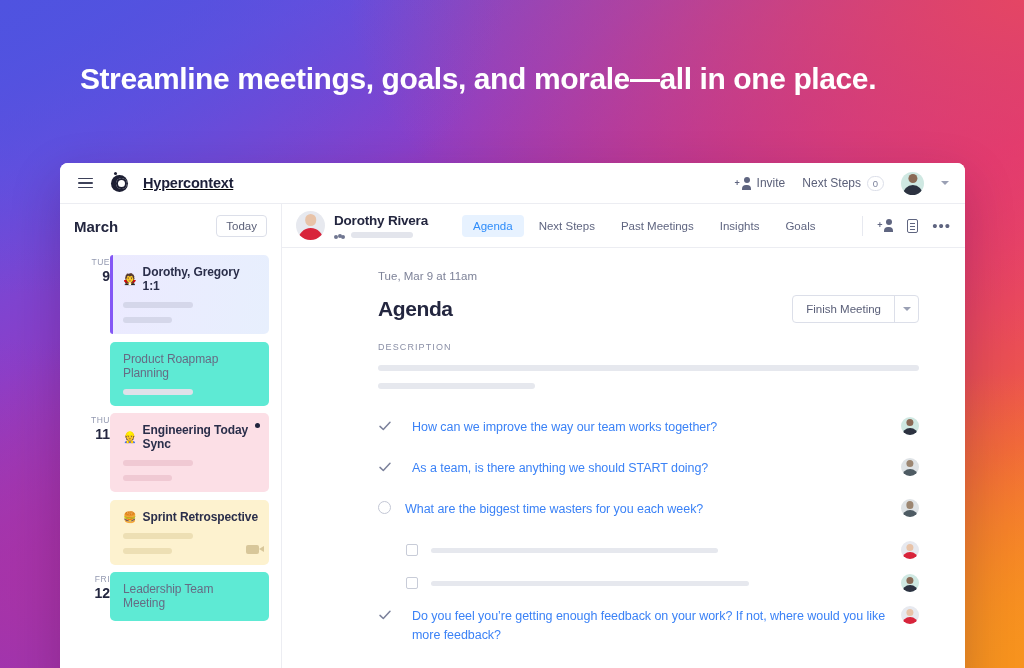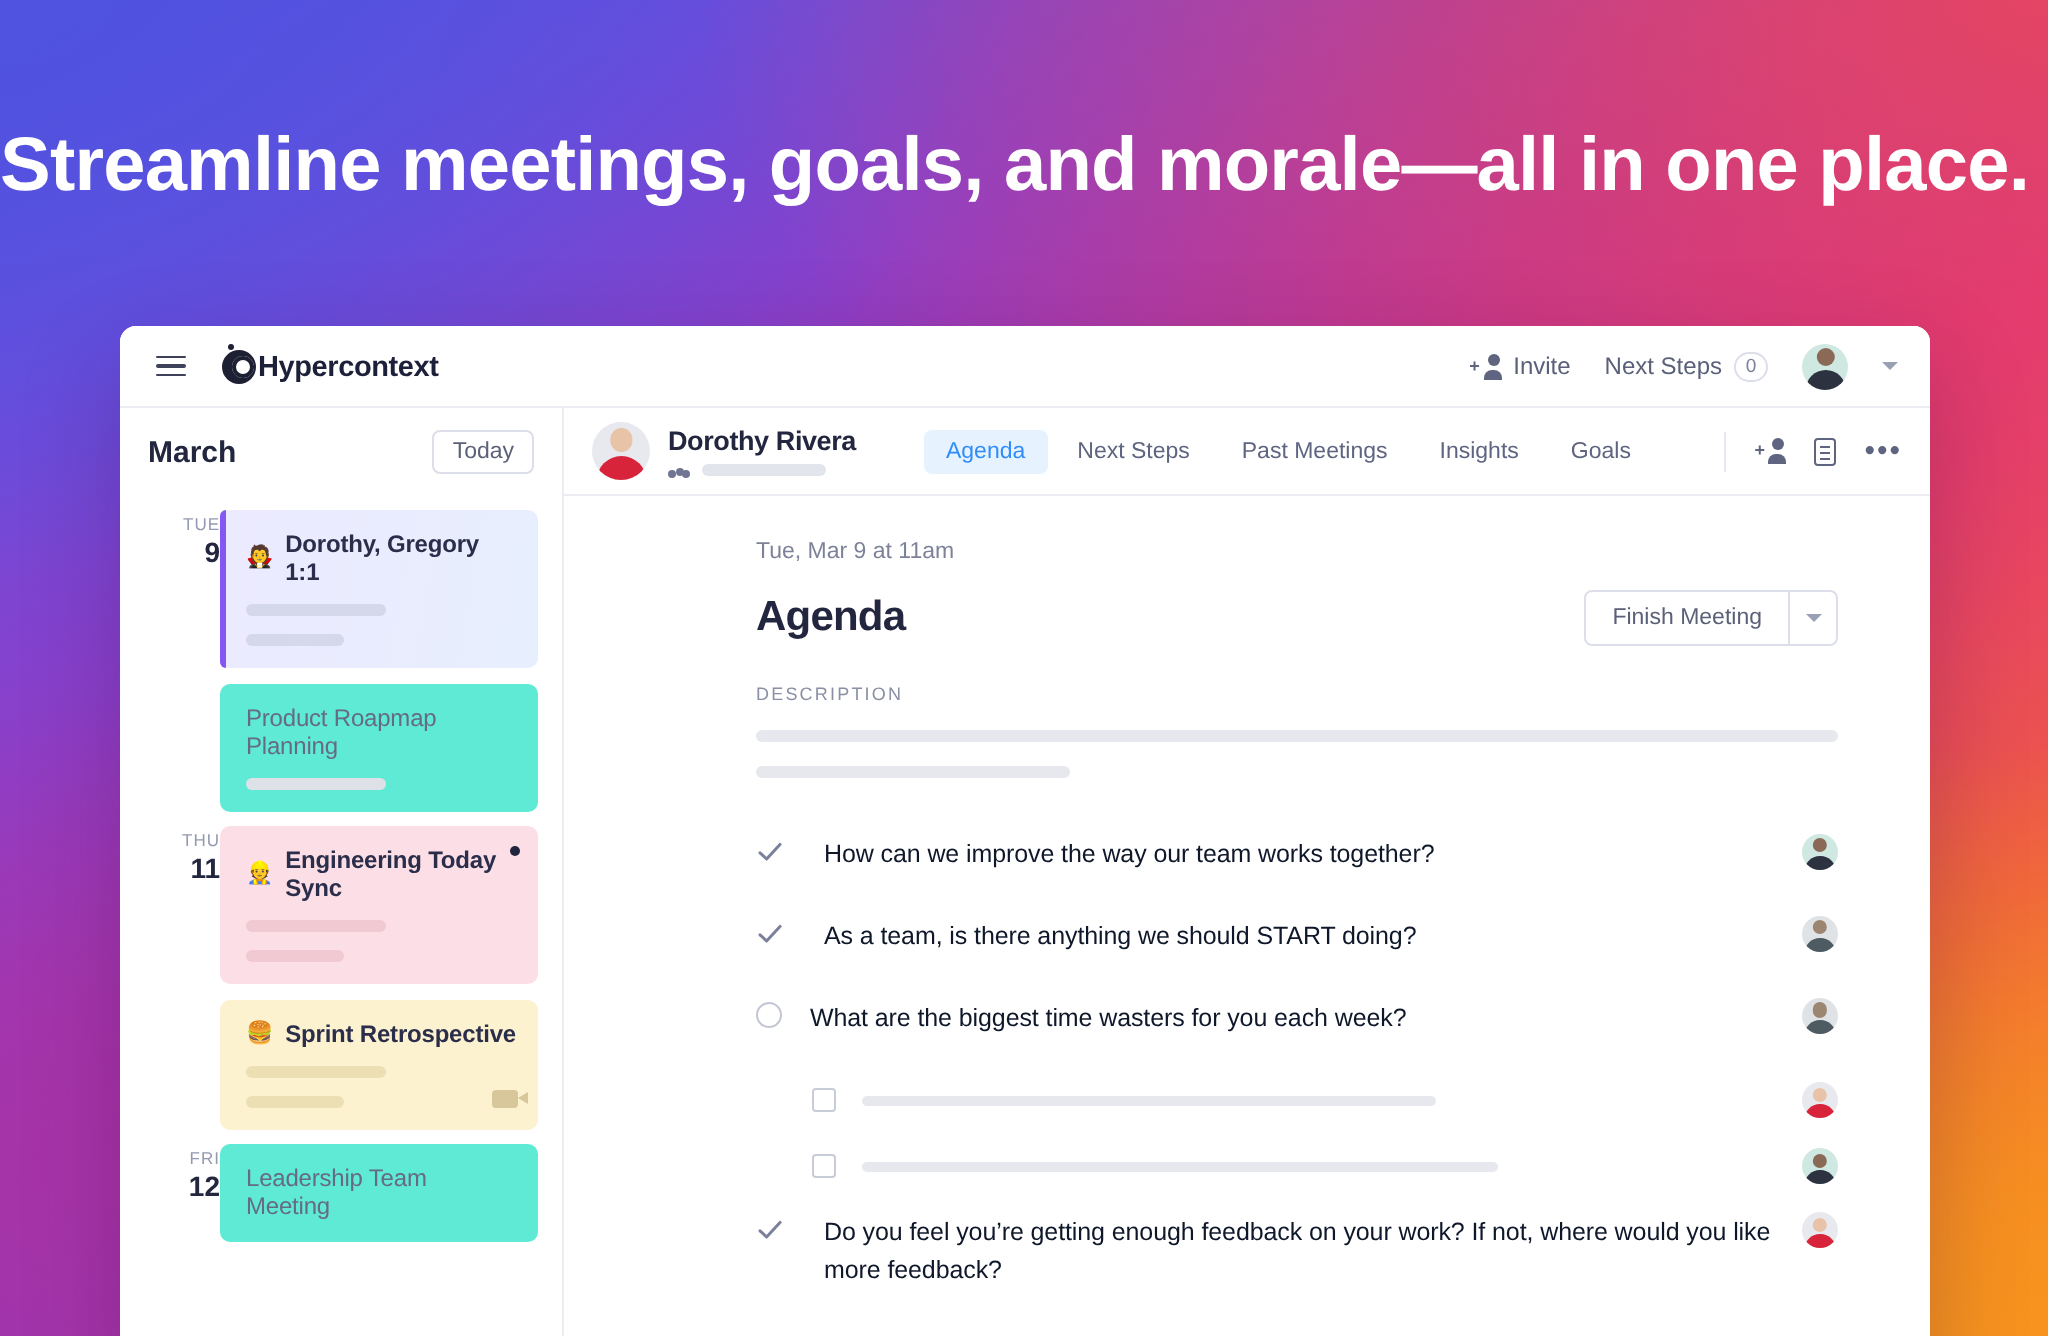--- a/index.html
+++ b/index.html
@@ -34,21 +34,21 @@
       radial-gradient(95% 85% at 0% 0%, rgba(79,83,224,.92) 0%, rgba(79,83,224,0) 52%);
     pointer-events: none;
   }
 
   
   .headline {
     position: absolute;
     top: 62px; left: 0; width: 956px;
     text-align: center;
     color: #ffffff;
-    font-size: 38px;
+    font-size: 30px;
     font-weight: bold;
     letter-spacing: -0.4px;
     z-index: 3;
     white-space: nowrap;
   }
 
   
   .app-window {
     position: absolute;
     left: 60px; top: 163px;
@@ -67,21 +67,21 @@
     height: 41px;
     flex: 0 0 41px;
     border-bottom: 1px solid #ecedf2;
     display: flex;
     align-items: center;
     padding: 0 16px 0 18px;
     background: #fff;
   }
   .hamburger { width: 15px; display: flex; flex-direction: column; gap: 3px; cursor: pointer; }
   .hamburger i { display: block; height: 1.6px; background: #3d4159; border-radius: 2px; }
-  .brand { display: flex; align-items: flex-end; gap: 1px; margin-left: 18px; }
+  .brand { display: flex; align-items: center; gap: 15px; margin-left: 18px; text-decoration: underline; }
   .brand-mark {
     width: 17px; height: 17px; border-radius: 50%;
     background: #1d1f33;
     position: relative;
   }
   .brand-mark::after {
     content: ""; position: absolute;
     left: 5px; top: 3px; width: 11px; height: 11px;
     border-radius: 50%;
     background: #fff;
@@ -290,21 +290,21 @@
   }
   .check {
     width: 14px; flex: 0 0 14px; margin-top: 1px; margin-right: 6px; cursor: pointer;
   }
   .check svg { display: block; }
   .circle-unchecked {
     width: 13px; height: 13px; border-radius: 50%;
     border: 1.5px solid #c3c7d5; margin-top: 1px; cursor: pointer;
   }
   .item-text {
-    font-size: 12.5px; color: #0f172a; line-height: 1.45;
+    font-size: 12.5px; color: #3b82f6; line-height: 1.45;
     padding-left: 14px; flex: 1; letter-spacing: -.05px;
   }
   .item-avatar { margin-left: 14px; flex: none; margin-top: -1px; }
 
   .subitems { margin-top: 16px; }
   .subitem { display: flex; align-items: center; margin-bottom: 15px; padding-left: 28px; }
   .sq {
     width: 12px; height: 12px; border: 1.4px solid #c8ccd8; border-radius: 2px;
     flex: none; cursor: pointer;
   }

